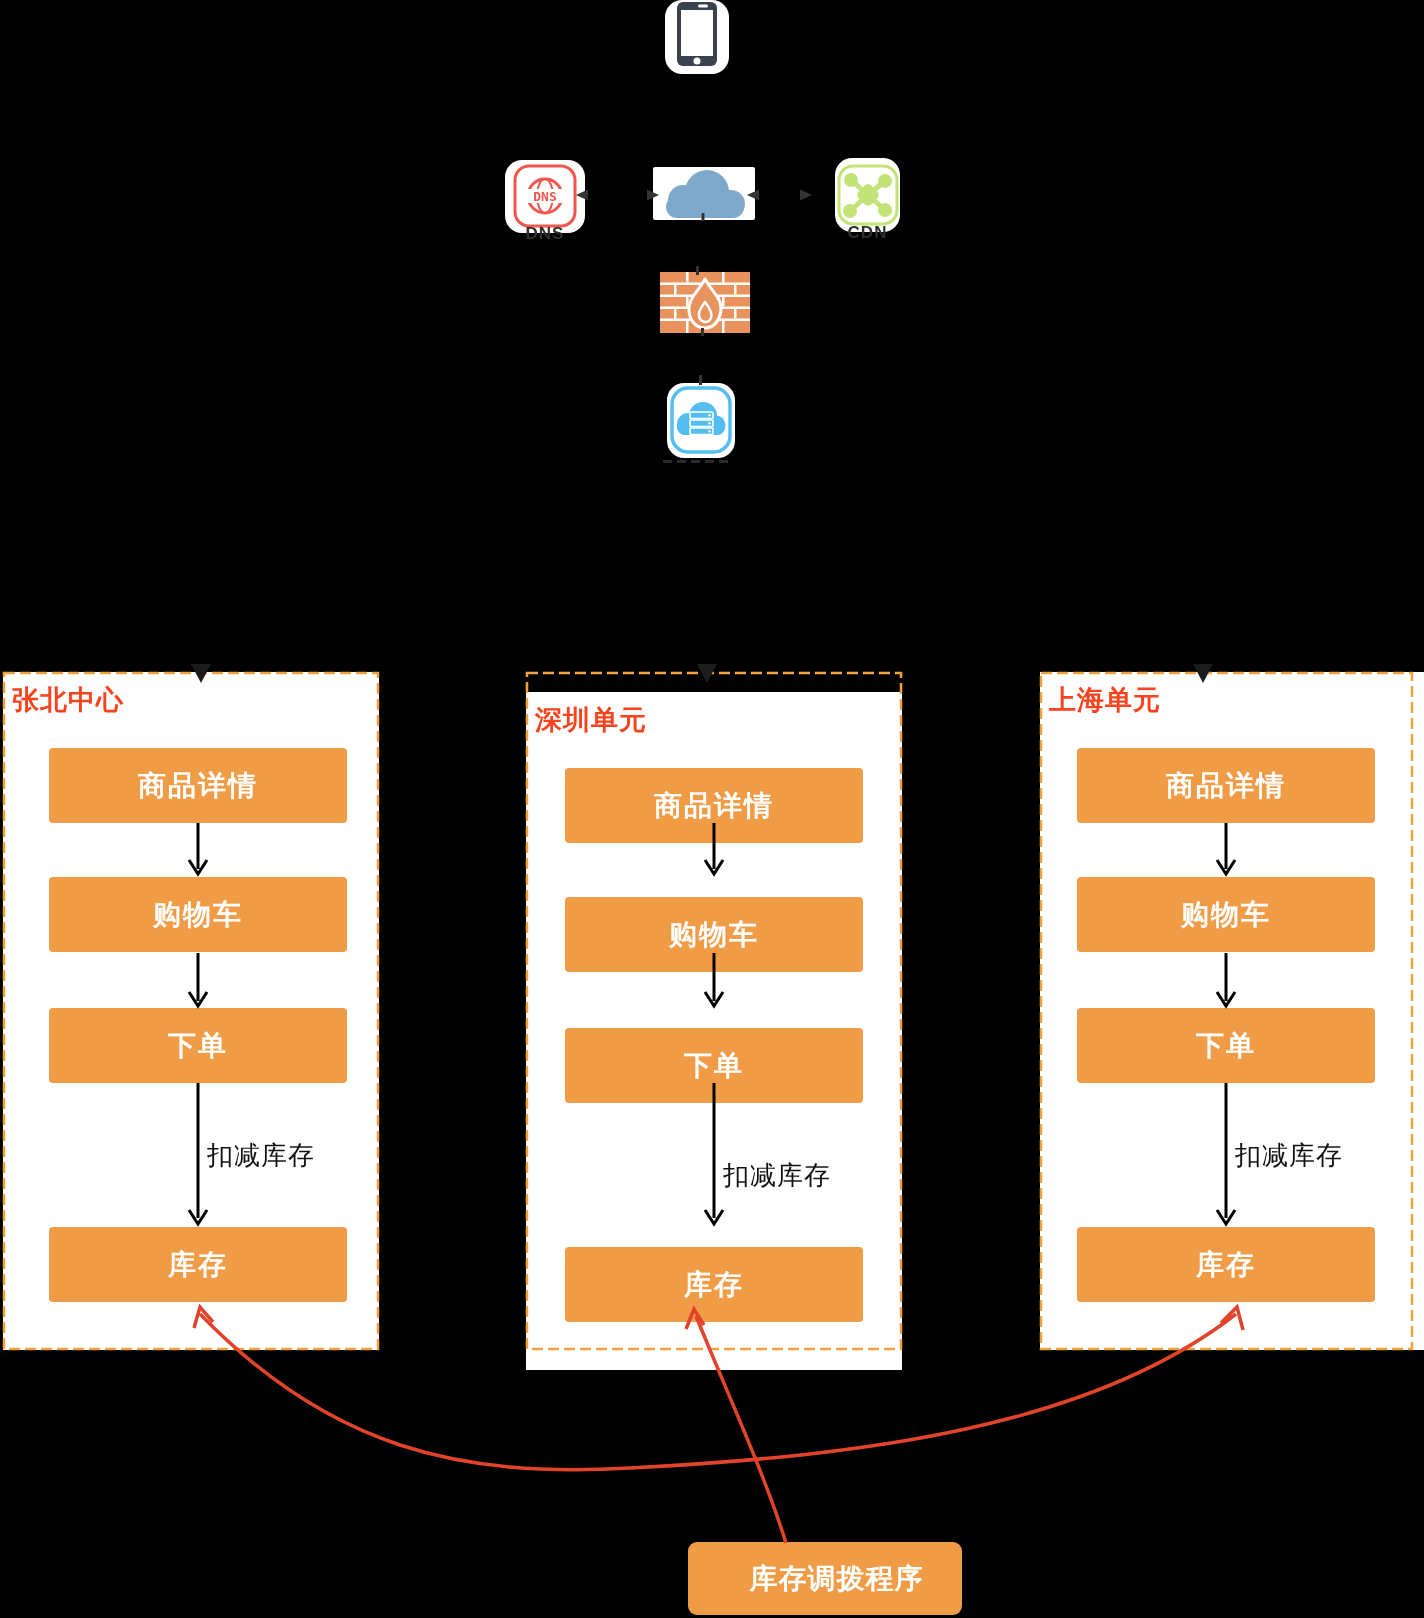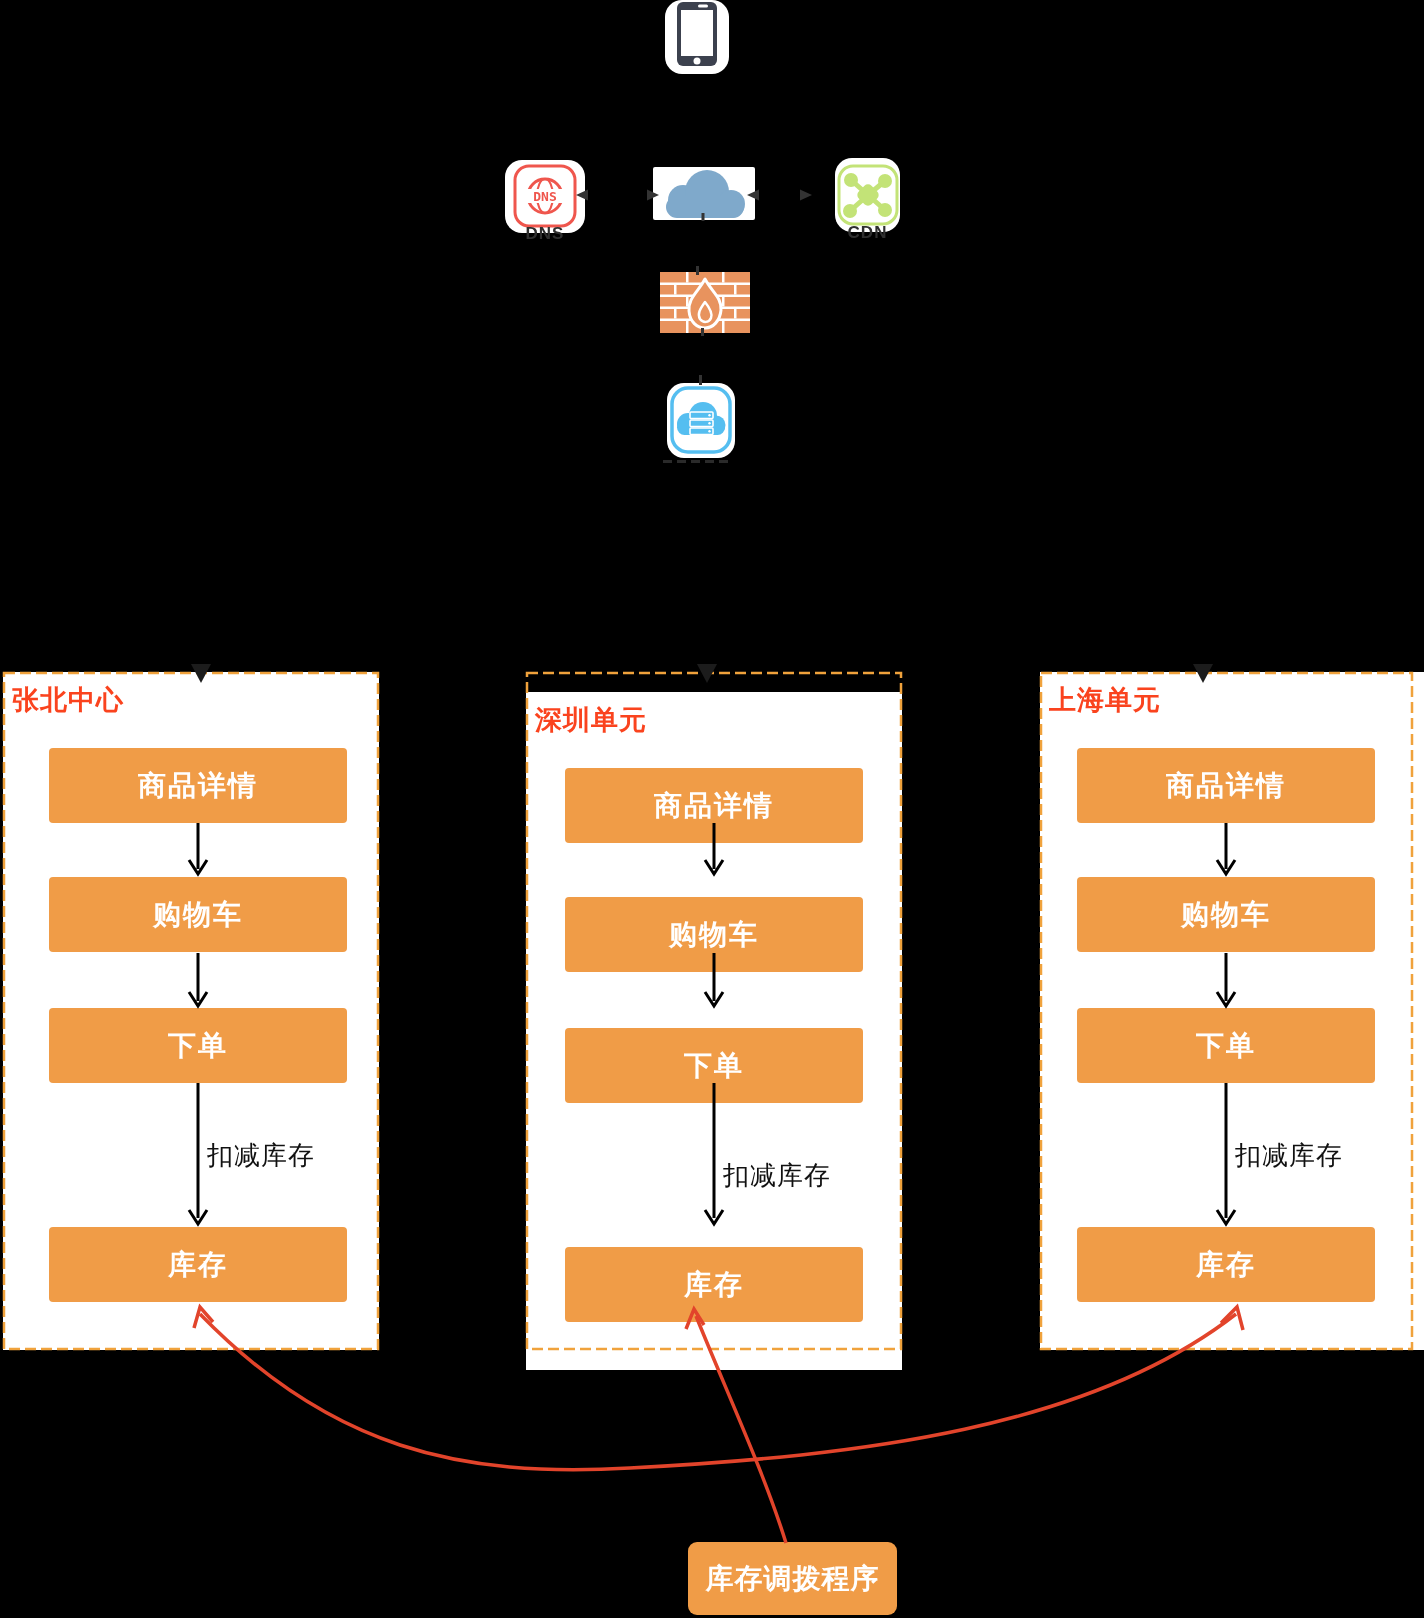--- a/index.html
+++ b/index.html
@@ -7,23 +7,23 @@
          font-family:"Liberation Sans","DejaVu Sans",sans-serif;}
   .card{position:absolute;background:#fff;border-radius:17px;}
   
   .panel{position:absolute;top:672px;height:678px;background:#fff;}
   .panel-title{position:absolute;left:9px;top:10px;font-size:27px;font-weight:600;
                color:#FA431E;letter-spacing:1px;white-space:nowrap;}
   .flow-box{position:absolute;width:298px;height:75px;background:#F09C47;border-radius:4px;
             display:flex;align-items:center;justify-content:center;color:#fff;
             font-size:28px;font-weight:600;letter-spacing:2px;white-space:nowrap;}
   .edge-label{position:absolute;top:466px;font-size:26px;color:#111;letter-spacing:1px;white-space:nowrap;}
-  .bottom-box{position:absolute;left:688px;top:1542px;width:209px;height:73px;background:#F09C47;
+  .bottom-box{position:absolute;left:688px;top:1542px;width:251px;height:73px;background:#F09C47;
               border-radius:9px;display:flex;align-items:center;justify-content:center;
-              color:#fff;font-size:28px;font-weight:600;letter-spacing:1px;white-space:nowrap;}
+              color:#fff;font-size:28px;font-weight:600;letter-spacing:1px;white-space:nowrap;padding-left:23px;}
   
   .cut-label{position:absolute;color:#2f2f2f;font-weight:700;font-size:17px;text-align:center;
              letter-spacing:1px;}
   .sliver{position:absolute;left:663px;top:460px;width:66px;height:3px;
           background:repeating-linear-gradient(90deg,#2a2a2a 0 9px,transparent 9px 14px);}
   svg.overlay{position:absolute;left:0;top:0;pointer-events:none;}
 </style>
 </head>
 <body>
 

